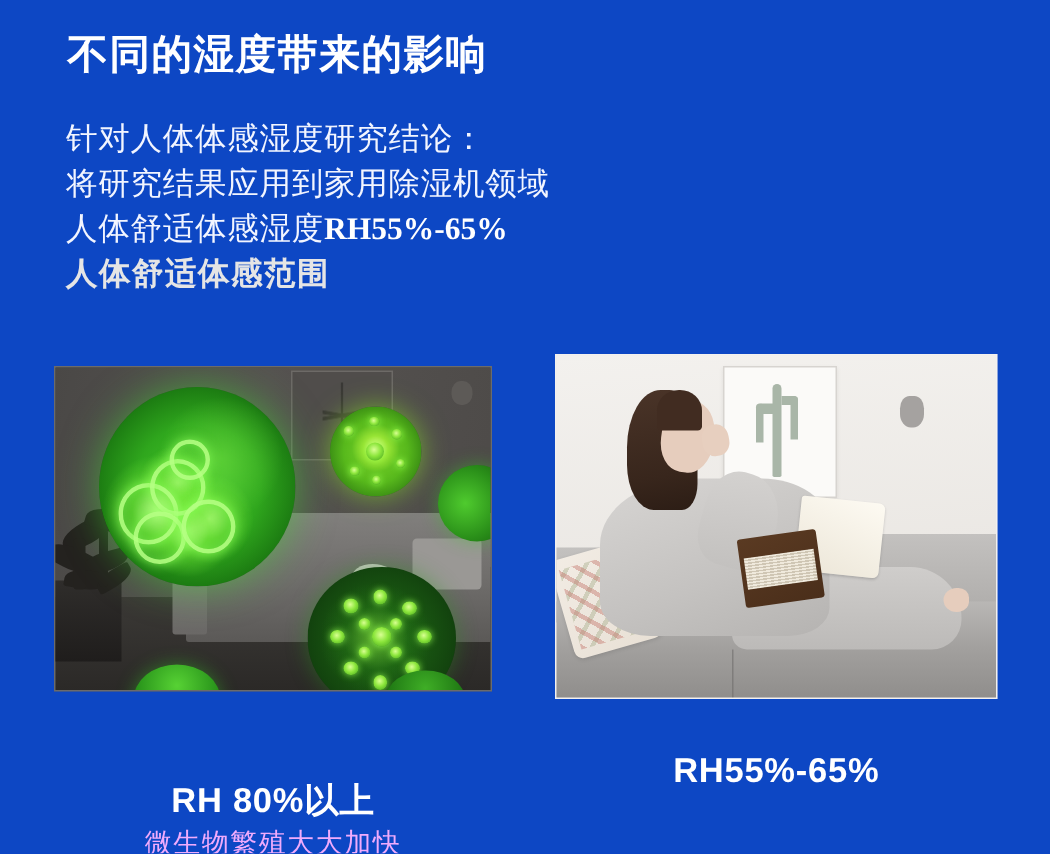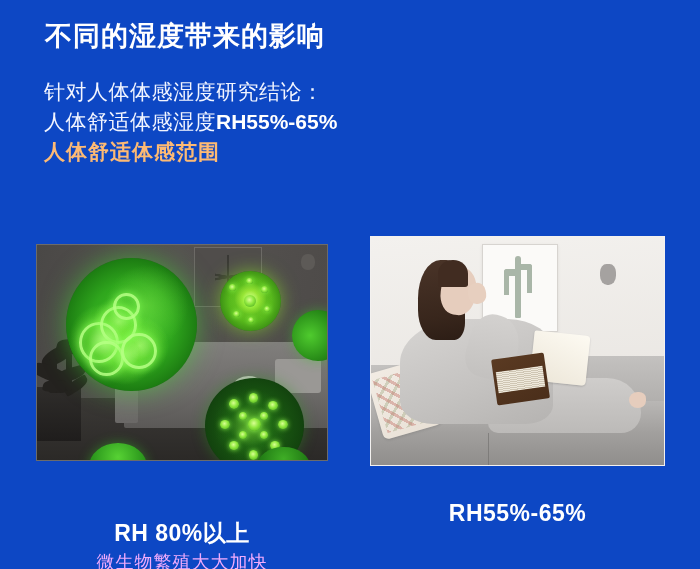--- a/index.html
+++ b/index.html
@@ -35,23 +35,23 @@
   #body-copy {
     position: absolute;
     left: 44px;
     top: 77px;
     color: #f2f5ff;
     font-size: 21px;
     line-height: 30px;
     letter-spacing: 0.5px;
     white-space: nowrap;
   }
-  #body-copy .line { display: block; }
+  #body-copy .line { display: block; font-family: Liberation Serif, serif; }
   #body-copy .em { font-weight: bold; color: #ffffff; letter-spacing: 0px; }
-  #body-copy .line-strong { font-weight: bold; color: #fdba74; letter-spacing: 1px; }
+  #body-copy .line-strong { font-weight: bold; color: #e5e5e5; letter-spacing: 1px; }
 
   
   .photo {
     position: absolute;
     overflow: hidden;
     border: 1px solid rgba(255,255,255,0.25);
     box-sizing: border-box;
   }
   #photo-left  { left: 36px;  top: 244px; width: 292px; height: 217px; background: #3a3a3a; }
   #photo-right { left: 370px; top: 236px; width: 295px; height: 230px; background: #efecea; }
@@ -316,20 +316,21 @@
 </style>
 </head>
 <body>
 
 <div id="page">
 
   <div id="headline">不同的湿度带来的影响</div>
 
   <div id="body-copy">
     <span class="line">针对人体体感湿度研究结论：</span>
+    <span class="line">将研究结果应用到家用除湿机领域</span>
     <span class="line"><span>人体舒适体感湿度</span><span class="em">RH55%-65%</span></span>
     <span class="line line-strong">人体舒适体感范围</span>
   </div>
 
   <div class="photo" id="photo-left">
     <div class="lp-wall"></div>
     <div class="lp-frame">
       <div class="lp-frame-art"></div>
     </div>
     <div class="lp-dot"></div>

